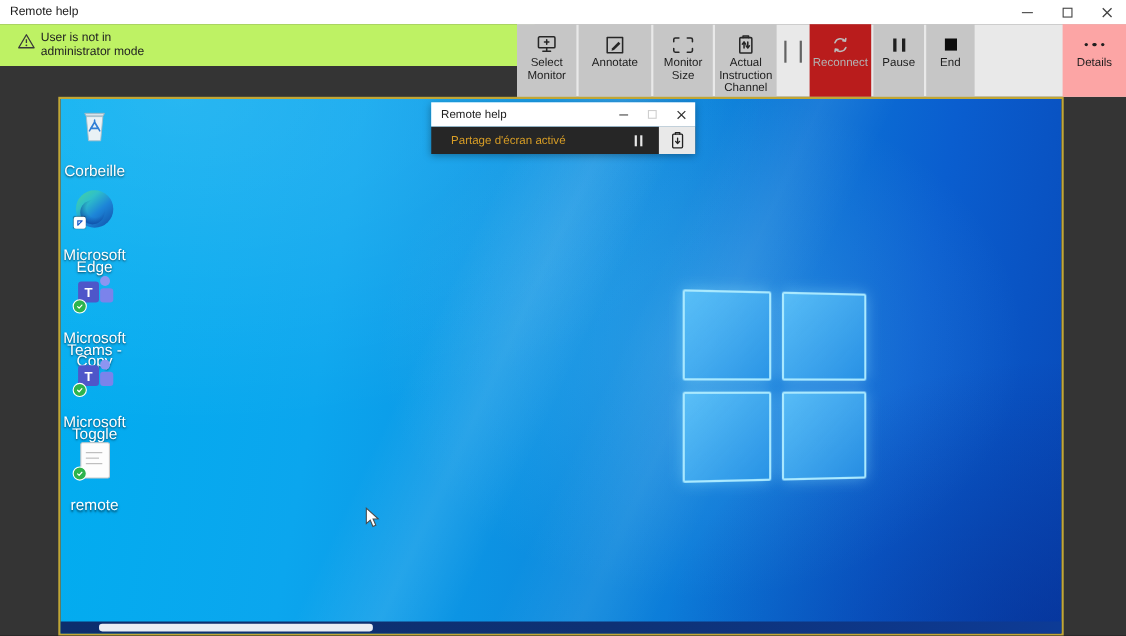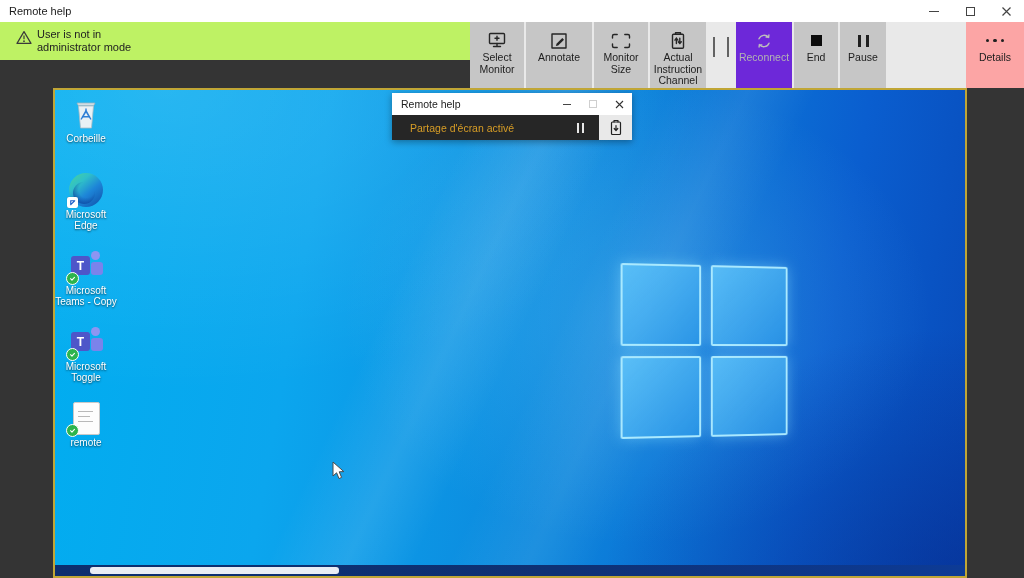--- a/index.html
+++ b/index.html
@@ -20,21 +20,21 @@
   .banner .btxt{position:absolute;left:37px;top:6px;font-size:11px;line-height:13px;color:#222;}
 
   
   .toolbar{position:absolute;left:470px;top:22px;width:554px;height:66px;background:#e9e9e9;
            display:flex;gap:2px;box-sizing:border-box;}
   .tbtn{background:#c6c6c6;display:flex;flex-direction:column;align-items:center;
         padding-top:7px;box-sizing:border-box;cursor:default;}
   .tbtn .ticon{height:23px;display:flex;align-items:center;justify-content:center;}
   .tbtn .tlabel{font-size:10.5px;line-height:11.5px;color:#1d1d1d;text-align:center;}
   .tbtn svg{stroke:#262626;fill:none;stroke-width:1.4;stroke-linecap:round;stroke-linejoin:round;}
-  .tbtn.disabled{background:#6d28d9;}
+  .tbtn.disabled{background:#b91c1c;}
   .tbtn.disabled .tlabel{color:#b3b3b3;}
   .tbtn.disabled svg{stroke:#bdbdbd;}
   .tbtn.light{background:#fca5a5;}
   .tsep{width:12px;display:flex;justify-content:center;padding-top:15px;box-sizing:border-box;}
   .tsep::after{content:"";width:2px;height:20px;background:#636363;}
   .pause-bars{display:flex;gap:5px;}
   .pause-bars i{display:block;width:3px;height:12px;background:#1f1f1f;}
   .end-square{width:11px;height:11px;background:#0c0c0c;}
   .dots{display:flex;gap:4px;align-items:center;}
   .dots i{display:block;width:3.5px;height:3.5px;border-radius:50%;background:#1f1f1f;}
@@ -57,21 +57,21 @@
   .win-logo{position:absolute;left:565px;top:175px;width:172px;height:172px;
             display:grid;grid-template-columns:1fr 1fr;grid-template-rows:1fr 1fr;gap:10px;
             transform:perspective(900px) rotateY(14deg);}
   .win-logo i{display:block;border:2px solid rgba(175,236,255,0.95);border-radius:2px;
       background:linear-gradient(135deg, rgba(96,197,250,0.85), rgba(44,152,232,0.8));
       box-shadow:0 0 14px rgba(140,225,255,0.45);}
 
   
   .dicon{position:absolute;left:0;width:62px;display:flex;flex-direction:column;align-items:center;cursor:default;}
   .dicon .dimg{position:relative;width:36px;height:36px;display:flex;align-items:center;justify-content:center;}
-  .dicon .dlabel{margin-top:2px;font-size:10px;line-height:10.5px;color:#ffffff;text-align:center;
+  .dicon .dlabel{margin-top:18px;font-size:14px;line-height:10.5px;color:#ffffff;text-align:center;
                  text-shadow:0 1px 2px rgba(0,0,0,0.65);}
   .badge{position:absolute;left:-2px;bottom:-1px;width:11px;height:11px;border-radius:50%;
          background:#2db44d;border:1px solid #fff;display:flex;align-items:center;justify-content:center;}
   .shortcut{position:absolute;left:-1px;bottom:0;width:11px;height:11px;background:#fff;
             border-radius:2px;display:flex;align-items:center;justify-content:center;box-shadow:0 0 1px rgba(0,0,0,.4);}
   .edge-circle{width:34px;height:34px;border-radius:50%;position:relative;overflow:hidden;
       background:linear-gradient(140deg,#49d39a 0%,#2fc0c9 30%,#1d85d8 58%,#0f4da6 100%);}
   .edge-circle::after{content:"";position:absolute;left:4px;top:9px;width:22px;height:22px;border-radius:50%;
       background:radial-gradient(circle at 62% 35%, rgba(10,60,140,0) 40%, rgba(10,60,150,0.55) 70%);}
   .teams-wrap{position:relative;width:34px;height:32px;}
@@ -192,35 +192,35 @@
     <div class="tbtn disabled" style="width:56px">
       <span class="ticon">
         <svg width="24" height="20" viewBox="0 0 24 20">
           <path d="M7 7.8 a5.6 5.6 0 0 1 9.6 -1.4 M16.6 6.4 l0.3 -2.4 M16.6 6.4 l-2.4 -0.3"></path>
           <path d="M17 12.2 a5.6 5.6 0 0 1 -9.6 1.4 M7.4 13.6 l-0.3 2.4 M7.4 13.6 l2.4 0.3"></path>
         </svg>
       </span>
       <span class="tlabel"><span>Reconnect</span></span>
     </div>
 
+    <div class="tbtn" style="width:46px">
+      <span class="ticon">
+          <span class="pause-bars">
+            <i></i>
+            <i></i>
+          </span>
+        </span>
+      <span class="tlabel"><span>Pause</span></span>
+    </div>
+
     <div class="tbtn" style="width:44px">
       <span class="ticon">
           <span class="end-square"></span>
         </span>
       <span class="tlabel"><span>End</span></span>
-    </div>
-
-    <div class="tbtn" style="width:46px">
-      <span class="ticon">
-          <span class="pause-bars">
-            <i></i>
-            <i></i>
-          </span>
-        </span>
-      <span class="tlabel"><span>Pause</span></span>
     </div>
 
     <div class="tbtn light" style="width:58px;margin-left:auto">
       <span class="ticon">
           <span class="dots">
             <i></i>
             <i></i>
             <i></i>
           </span>
         </span>

